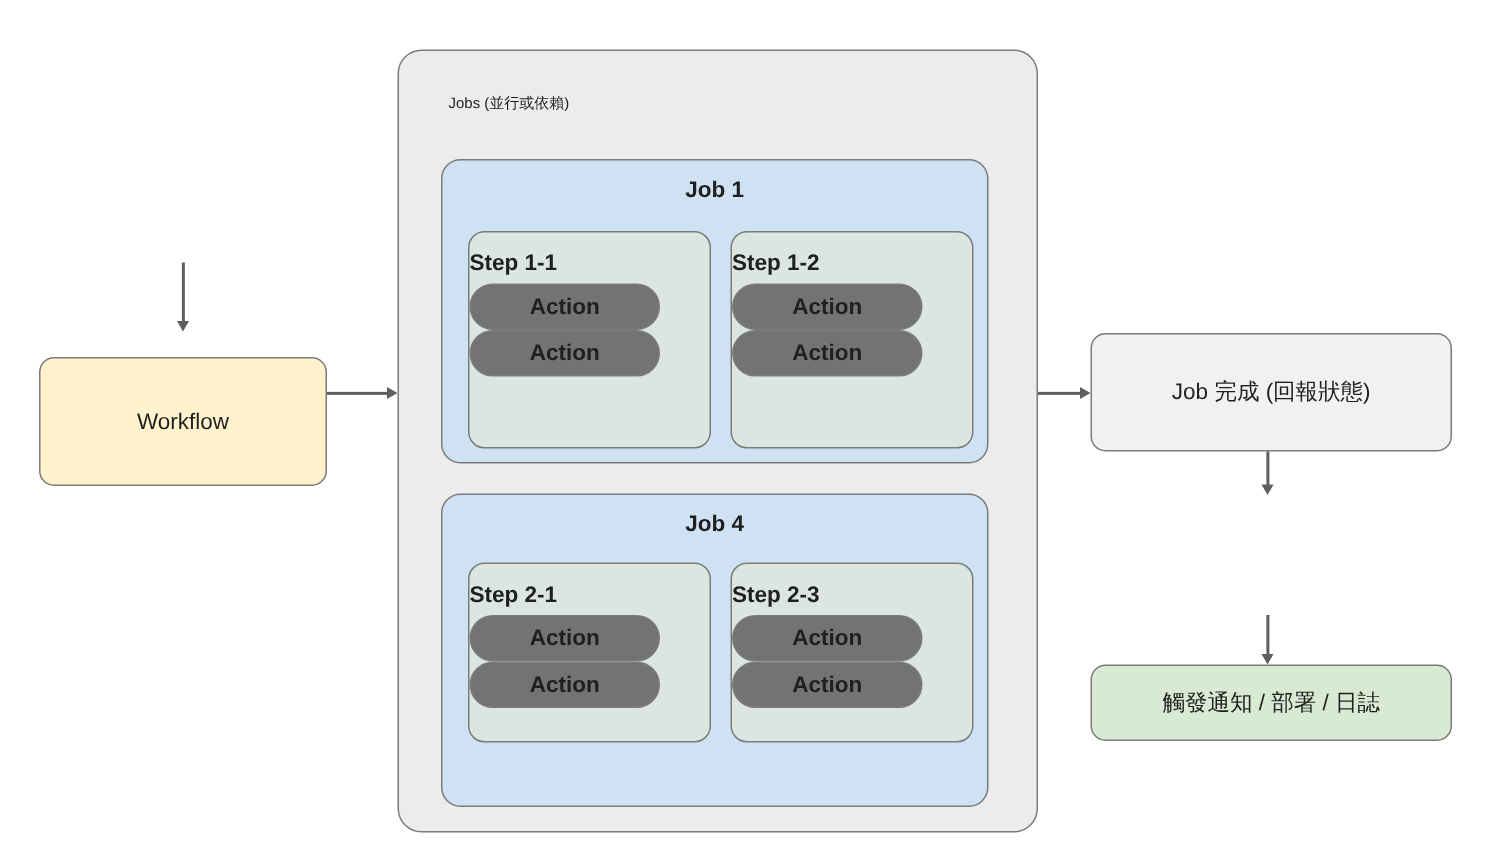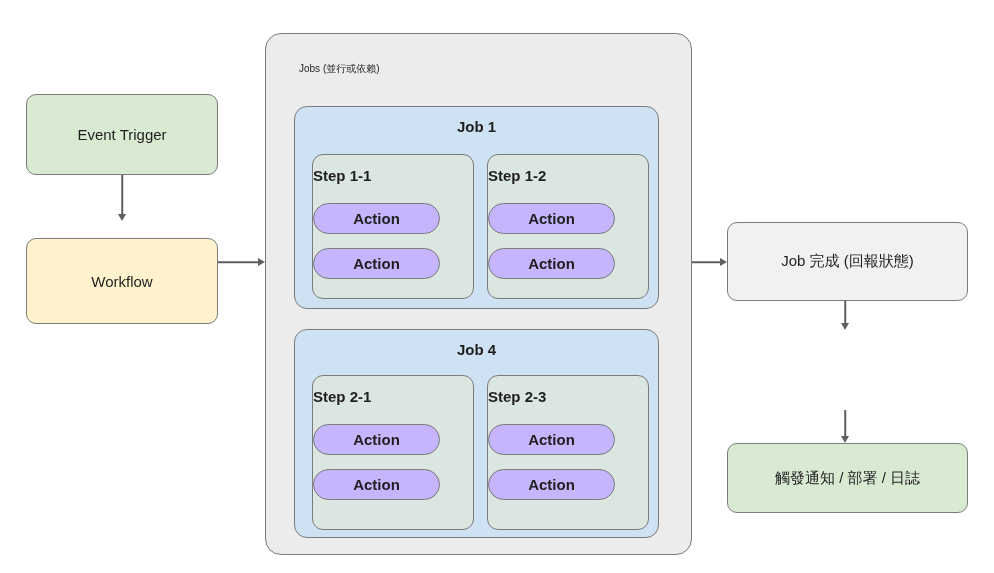--- a/index.html
+++ b/index.html
@@ -67,34 +67,33 @@
     position: absolute;
     top: 47px;
     width: 162px; height: 145px;
     box-sizing: border-box;
     background: var(--step, #dce6e1);
     border: 1.5px solid var(--border, #7b7b7b);
     border-radius: 11px;
     display: flex;
     flex-direction: column;
   }
-  .job2 .step { top: 45px; height: 155px; }
+  .job2 .step { top: 45px; height: 120px; }
   .step-a { left: 17px; }
   .step-b { left: 192px; }
   .step-title { margin-top: 12px; height: 22px; }
   .pill {
     width: 127px; height: 31px;
     box-sizing: border-box;
-    background: #c4b5fd;
+    background: #737373;
     border: 1.3px solid var(--border, #7b7b7b);
     border-radius: 16px;
     display: flex;
     align-items: center;
     justify-content: center;
-    margin-top: 14px;
   }
   .pill:first-of-type { margin-top: 15px; }
 
   
   .arrow { position: absolute; }
   .vline {
     position: absolute;
     left: 50%; top: 0; bottom: 5px;
     width: 1.5px;
     transform: translateX(-50%);
@@ -124,23 +123,20 @@
     border-top: 4.5px solid transparent;
     border-bottom: 4.5px solid transparent;
     border-left: 7px solid var(--arrow, #5f5f5f);
   }
 </style>
 </head>
 <body>
 
 <div class="canvas">
 
-  <div class="node green" style="left:26px; top:94px; width:192px; height:81px;">
-    <span>Event Trigger</span>
-  </div>
 
   <div class="arrow" style="left:117px; top:175px; width:10px; height:46px;">
     <i class="vline"></i>
     <i class="head-down"></i>
   </div>
 
   <div class="node yellow" style="left:26px; top:238px; width:192px; height:86px;">
     <span>Workflow</span>
   </div>
 
@@ -214,17 +210,17 @@
     <i class="vline"></i>
     <i class="head-down"></i>
   </div>
 
 
   <div class="arrow" style="left:840px; top:410px; width:10px; height:33px;">
     <i class="vline"></i>
     <i class="head-down"></i>
   </div>
 
-  <div class="node green" style="left:727px; top:443px; width:241px; height:70px;">
+  <div class="node green" style="left:727px; top:443px; width:241px; height:51px;">
     <span>觸發通知 / 部署 / 日誌</span>
   </div>
 
 </div>
 
 </body></html>

